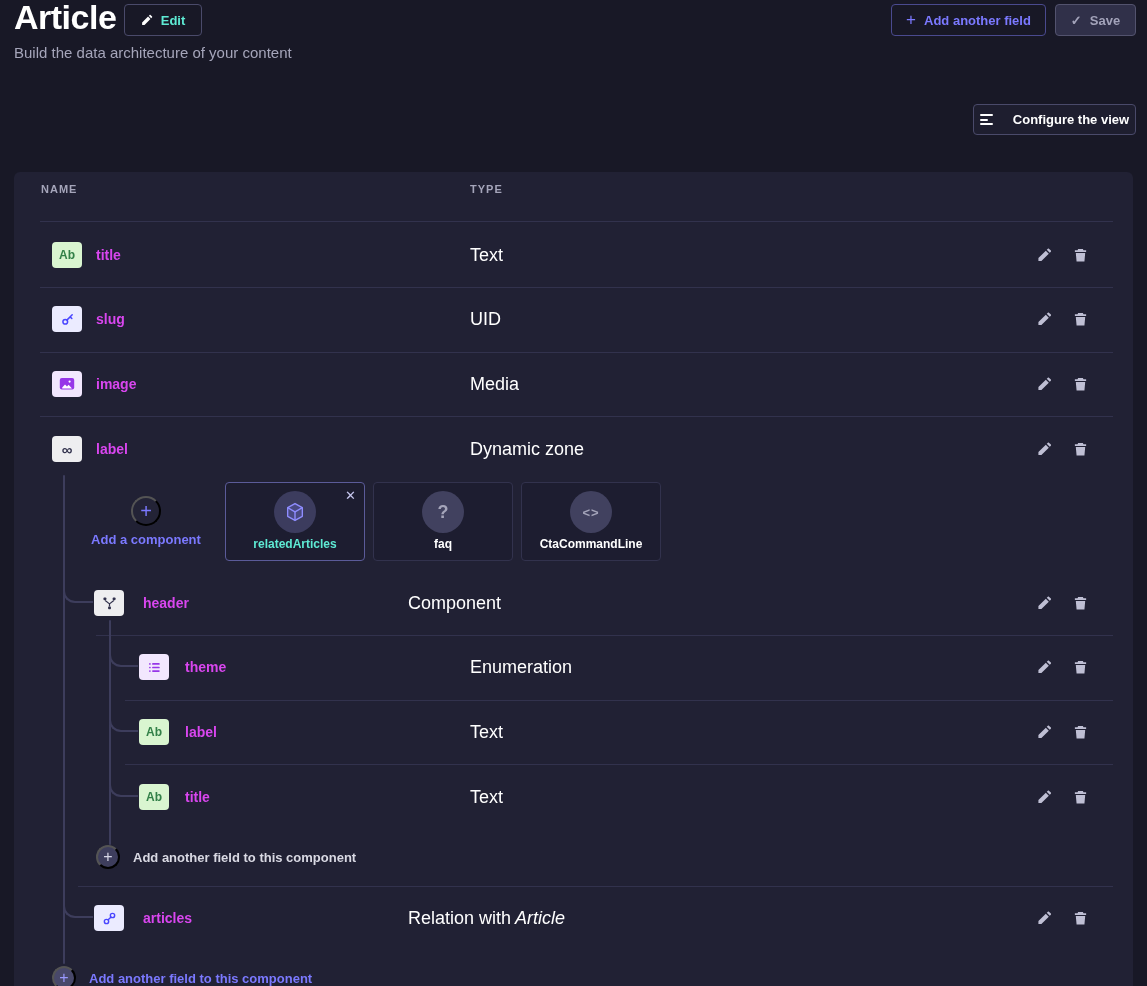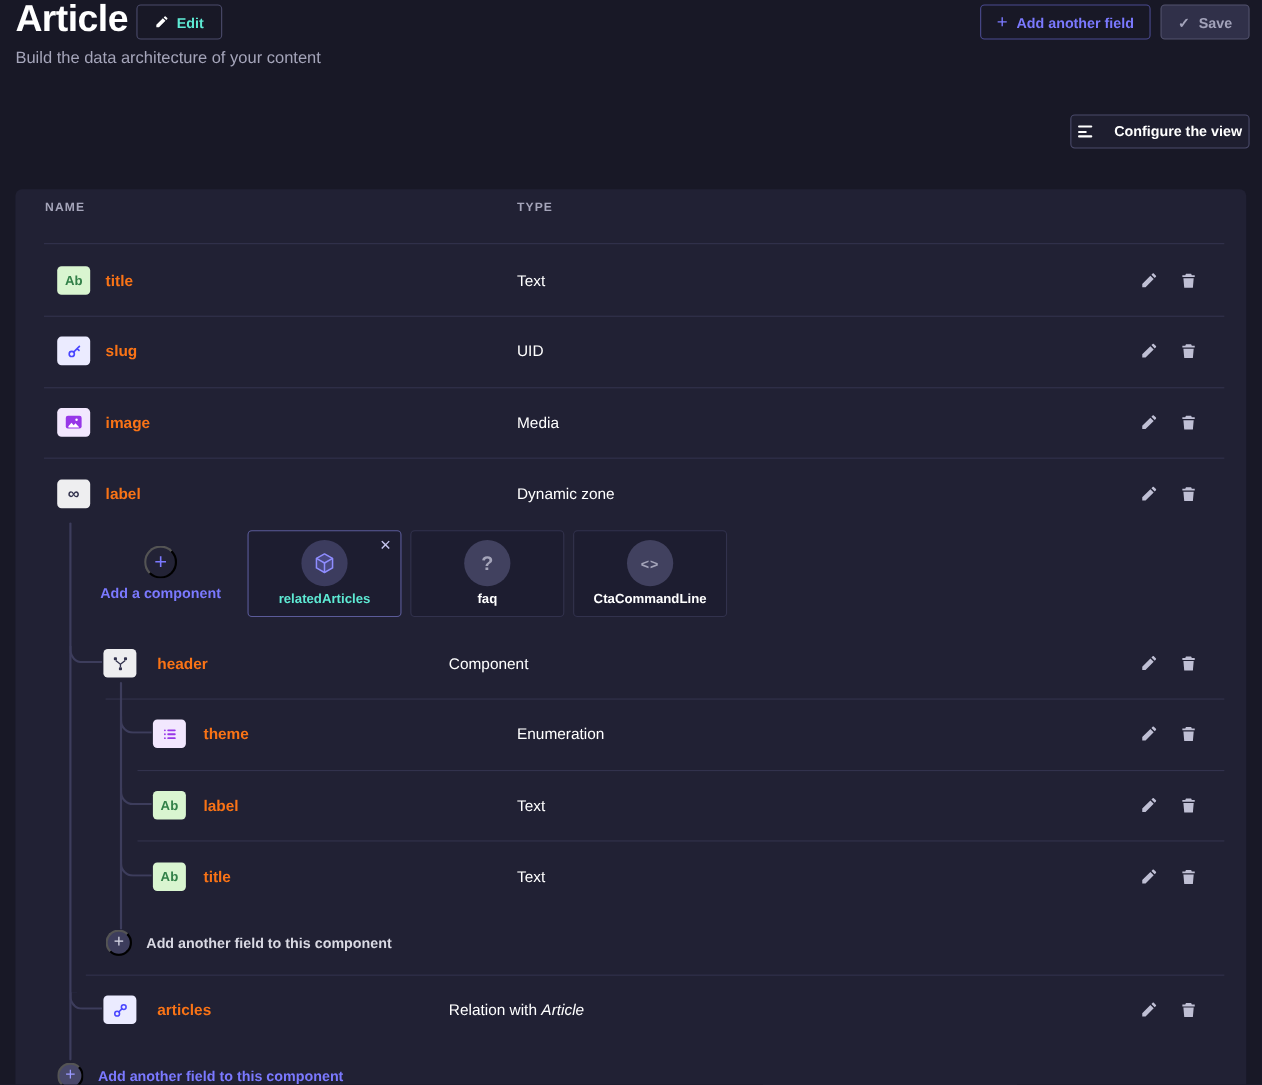--- a/index.html
+++ b/index.html
@@ -40,22 +40,22 @@
   .frow > * { position:absolute; transform:translateY(-50%); }
   .badge { width:30px; height:26px; border-radius:4px; display:flex; align-items:center; justify-content:center;
            font-size:12px; font-weight:700; }
   .b-green { background:#d9f5d0; color:#328048; }
   .b-purple { background:#ebebff; color:#4945ff; }
   .b-pink { background:#f2e7fe; color:#9736e8; }
   .b-gray { background:#eeeef0; color:#32324d; font-size:15px; }
   .lvl0 .badge { left:38px; } .lvl0 .fname { left:82px; }
   .lvl1 .badge { left:80px; } .lvl1 .fname { left:129px;text-align:center; }
   .lvl2 .badge { left:125px; } .lvl2 .fname { left:171px; }
-  .fname { font-size:14px; font-weight:700; color:#f97316; white-space:nowrap; }
-  .ftype { left:456px; font-size:14px; color:#fff; white-space:nowrap; }
+  .fname { font-size:14px; font-weight:700; color:#d946ef; white-space:nowrap; }
+  .ftype { left:456px; font-size:18px; color:#fff; white-space:nowrap; }
   .t-comp .ftype { left:394px; }
   .ftype .it { font-style:italic; margin-left:4px; }
   .act { background:none; border:none; cursor:pointer; padding:0; line-height:0; }
   .act-edit { left:1023px; } .act-del { left:1059px; }
   .act svg { width:15px; height:15px; fill:#bfbfd4; }
 
   
   .tline { width:2px; background:#3d3d5c; border-radius:1px; }
   .elbow { border-left:2px solid #3d3d5c; border-bottom:2px solid #3d3d5c; border-bottom-left-radius:12px; }
 

